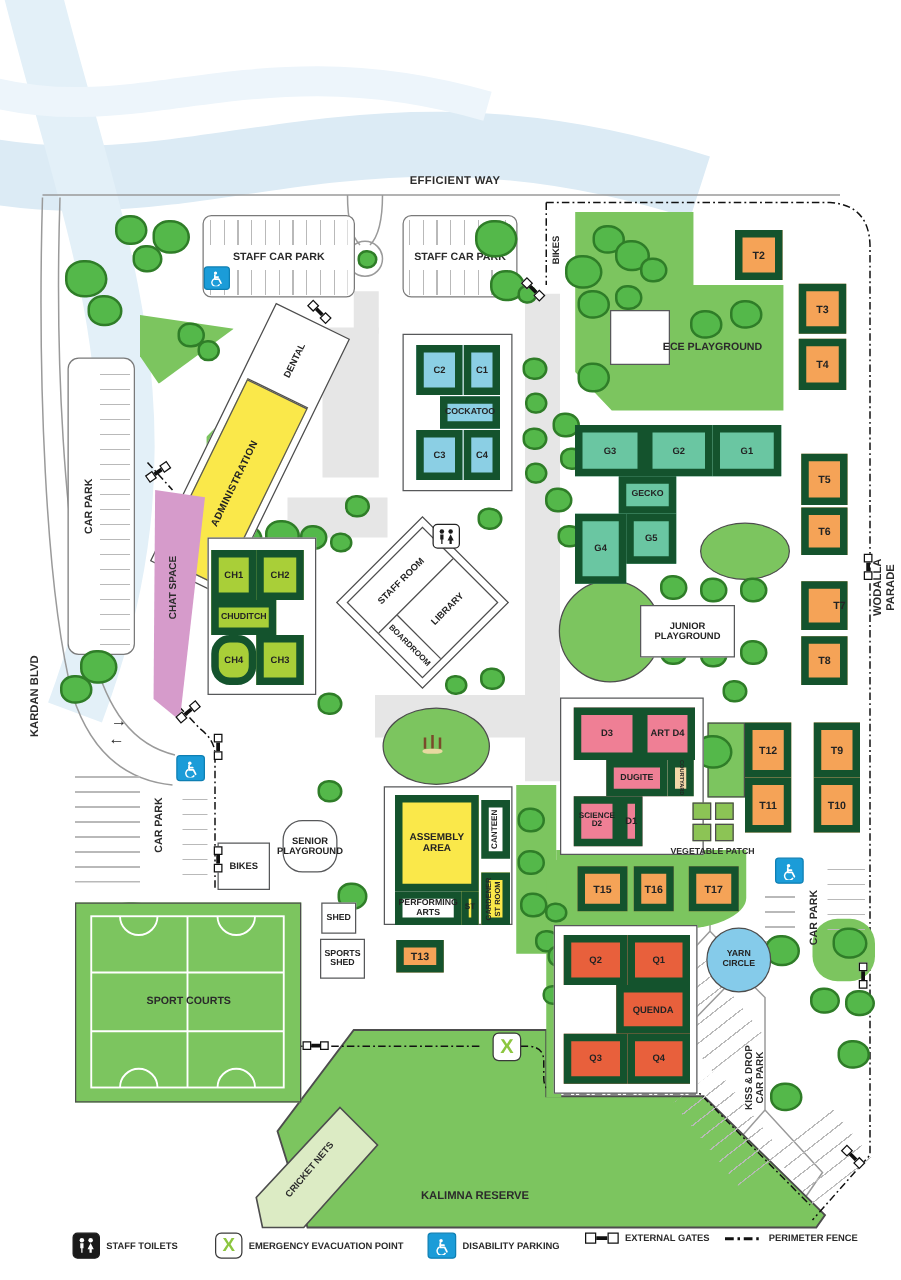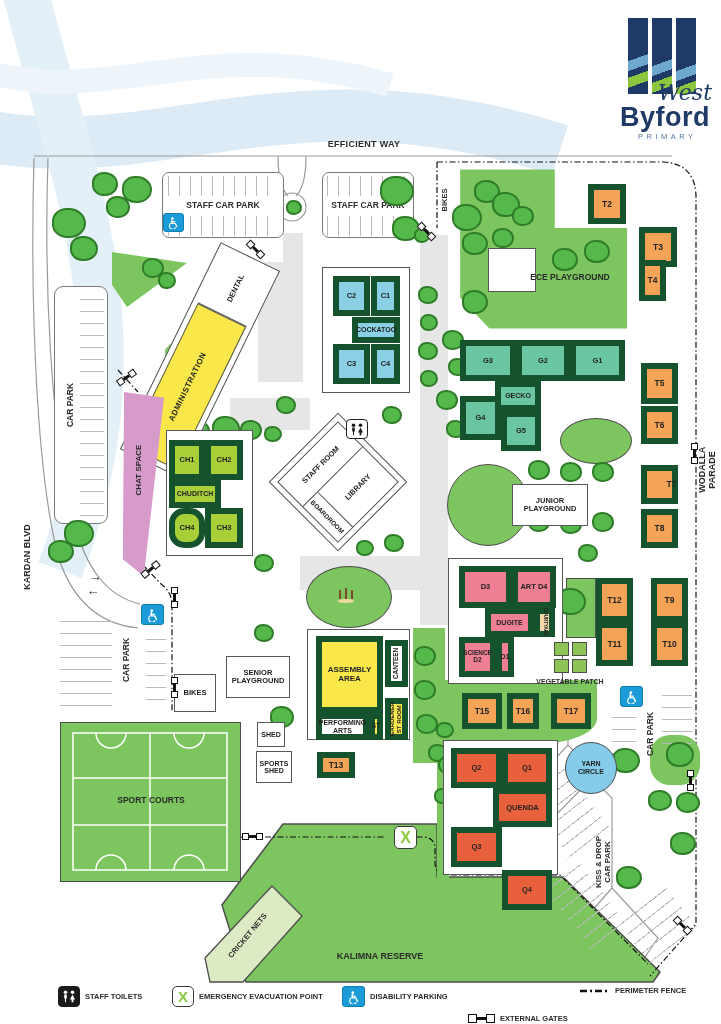--- a/index.html
+++ b/index.html
@@ -202,21 +202,21 @@
   <div class="tree" style="left:616px;top:866px;width:26px;height:23px;"></div>
   <div class="tree" style="left:612px;top:748px;width:28px;height:25px;"></div>
   <div class="tree" style="left:62px;top:722px;width:78px;height:58px;background:#8BCF70;border-radius:55% 45% 50% 50%;"></div>
   <div class="tree" style="left:80px;top:734px;width:44px;height:36px;"></div>
 
   <div class="box" style="left:488px;top:248px;width:48px;height:44px;"></div>
   <div class="lbl" style="left:570px;top:278px;font-size:8.5px;">ECE PLAYGROUND</div>
 
   <div class="room t" style="left:588px;top:184px;width:38px;height:40px;font-size:8.5px;">T2</div>
   <div class="room t" style="left:639px;top:227px;width:38px;height:40px;font-size:8.5px;">T3</div>
-  <div class="room t" style="left:639px;top:260px;width:27px;height:41px;font-size:8.5px;">T4</div>
+  <div class="room t" style="left:639px;top:271px;width:38px;height:41px;font-size:8.5px;">T4</div>
   <div class="room t" style="left:641px;top:363px;width:37px;height:41px;font-size:8.5px;">T5</div>
   <div class="room t" style="left:641px;top:406px;width:37px;height:38px;font-size:8.5px;">T6</div>
   <div class="room t" style="left:641px;top:465px;width:37px;height:39px;font-size:8.5px;padding-left:24px;">T7</div>
   <div class="room t" style="left:641px;top:509px;width:37px;height:39px;font-size:8.5px;">T8</div>
   <div class="room t" style="left:596px;top:578px;width:37px;height:44px;font-size:8.5px;">T12</div>
   <div class="room t" style="left:651px;top:578px;width:37px;height:44px;font-size:8.5px;">T9</div>
   <div class="room t" style="left:596px;top:622px;width:37px;height:44px;font-size:8.5px;">T11</div>
   <div class="room t" style="left:651px;top:622px;width:37px;height:44px;font-size:8.5px;">T10</div>
   <div class="room t" style="left:317px;top:752px;width:38px;height:26px;font-size:8.5px;">T13</div>
   <div class="room t" style="left:462px;top:693px;width:40px;height:36px;font-size:8.5px;">T15</div>
@@ -239,21 +239,21 @@
   <div class="room bl" style="left:333px;top:276px;width:37px;height:40px;">C2</div>
   <div class="room bl" style="left:371px;top:276px;width:29px;height:40px;">C1</div>
   <div class="room bl" style="left:352px;top:317px;width:48px;height:26px;font-size:7px;">COCKATOO</div>
   <div class="room bl" style="left:333px;top:344px;width:37px;height:40px;">C3</div>
   <div class="room bl" style="left:371px;top:344px;width:29px;height:40px;">C4</div>
 
   <div class="room tl" style="left:460px;top:340px;width:56px;height:41px;">G3</div>
   <div class="room tl" style="left:516px;top:340px;width:54px;height:41px;">G2</div>
   <div class="room tl" style="left:570px;top:340px;width:55px;height:41px;">G1</div>
   <div class="room tl" style="left:495px;top:381px;width:46px;height:30px;font-size:7px;">GECKO</div>
-  <div class="room tl" style="left:460px;top:396px;width:41px;height:44px;">G4</div>
+  <div class="room tl" style="left:460px;top:411px;width:41px;height:56px;">G4</div>
   <div class="room tl" style="left:501px;top:411px;width:40px;height:40px;">G5</div>
 
   <div class="box" style="left:166px;top:430px;width:87px;height:126px;"></div>
   <div class="room lm" style="left:169px;top:440px;width:36px;height:40px;">CH1</div>
   <div class="room lm" style="left:205px;top:440px;width:38px;height:40px;">CH2</div>
   <div class="room lm" style="left:169px;top:480px;width:52px;height:28px;font-size:7px;">CHUDITCH</div>
   <div class="room lm" style="left:169px;top:508px;width:36px;height:40px;border-radius:15px;">CH4</div>
   <div class="room lm" style="left:205px;top:508px;width:38px;height:40px;">CH3</div>
 
   <div class="abs" style="left:289px;top:433px;width:98px;height:98px;transform:rotate(-45deg);background:#fff;border:1.4px solid #4d4d4d;box-sizing:border-box;">
@@ -314,21 +314,21 @@
   <div class="room yw" style="left:385px;top:698px;width:23px;height:42px;">
     <span style="font-size:6px;transform:rotate(-90deg);white-space:pre-line;line-height:1.2;">GARDENER
 ST ROOM</span>
   </div>
   <div class="room" style="left:316px;top:713px;width:53px;height:27px;background:#fff;">
     <span style="font-size:7px;white-space:pre-line;">PERFORMING
 ARTS</span>
   </div>
   <div class="room yw" style="left:369px;top:713px;width:14px;height:27px;font-size:6.5px;">ST</div>
 
-  <div class="box" style="left:226px;top:656px;width:64px;height:42px;">
+  <div class="box" style="left:226px;top:656px;width:44px;height:42px;border-radius:16px;">
     <span style="font-size:7.5px;white-space:pre-line;">SENIOR
 PLAYGROUND</span>
   </div>
   <div class="box" style="left:257px;top:722px;width:28px;height:25px;">
     <span style="font-size:7px;">SHED</span>
   </div>
   <div class="box" style="left:256px;top:751px;width:36px;height:32px;">
     <span style="font-size:7px;white-space:pre-line;">SPORTS
 SHED</span>
   </div>
@@ -350,21 +350,21 @@
       </g>
     </svg>
   </div>
   <div class="lbl" style="left:151px;top:801px;font-size:8.5px;">SPORT COURTS</div>
 
   <div class="box" style="left:443px;top:740px;width:115px;height:135px;"></div>
   <div class="room qd" style="left:451px;top:748px;width:51px;height:40px;">Q2</div>
   <div class="room qd" style="left:502px;top:748px;width:50px;height:40px;">Q1</div>
   <div class="room qd" style="left:493px;top:788px;width:59px;height:39px;font-size:7.5px;">QUENDA</div>
   <div class="room qd" style="left:451px;top:827px;width:51px;height:40px;">Q3</div>
-  <div class="room qd" style="left:502px;top:827px;width:50px;height:40px;margin-top:43px;">Q4</div>
+  <div class="room qd" style="left:502px;top:827px;width:50px;height:40px;">Q4</div>
 
   <div class="abs" style="left:565px;top:742px;width:52px;height:52px;background:#85CBEA;border:1.4px solid #4d4d4d;border-radius:50%;box-sizing:border-box;display:flex;align-items:center;justify-content:center;">
     <span style="font-weight:bold;font-size:7px;text-align:center;white-space:pre-line;line-height:1.1;">YARN
 CIRCLE</span>
   </div>
 
   <div class="lbl" style="left:380px;top:957px;font-size:9px;">KALIMNA RESERVE</div>
   <div class="lbl" style="left:248px;top:936px;font-size:7.5px;transform:translate(-50%,-50%) rotate(-50deg);white-space:nowrap;">CRICKET NETS</div>
 
   <div class="dis" style="left:163px;top:213px;width:21px;height:19px;">
@@ -438,28 +438,20 @@
       <b></b>
       <i></i>
       <b></b>
     </div>
   <div class="gate" style="left:672px;top:922px;transform:rotate(45deg);">
       <b></b>
       <i></i>
       <b></b>
     </div>
 
-  <div class="abs" style="left:612px;top:14px;width:104px;height:124px;">
-    <div style="position:absolute;left:16px;top:4px;width:20px;height:76px;background:linear-gradient(160deg,#1F3A66 0 52%,#6FA8CE 52% 64%,#1F3A66 64% 72%,#8CC63F 72% 84%,#1F3A66 84%);"></div>
-    <div style="position:absolute;left:40px;top:4px;width:20px;height:76px;background:linear-gradient(160deg,#1F3A66 0 58%,#6FA8CE 58% 70%,#1F3A66 70% 78%,#8CC63F 78% 90%,#1F3A66 90%);"></div>
-    <div style="position:absolute;left:64px;top:4px;width:20px;height:76px;background:linear-gradient(160deg,#1F3A66 0 64%,#6FA8CE 64% 76%,#1F3A66 76% 84%,#8CC63F 84% 96%,#1F3A66 96%);"></div>
-    <div style="position:absolute;left:46px;top:66px;font-family:'DejaVu Serif',serif;font-style:italic;font-size:22px;color:#1F3A66;">West</div>
-    <div style="position:absolute;left:8px;top:88px;font-weight:bold;font-size:27px;color:#1F3A66;letter-spacing:.5px;">Byford</div>
-    <div style="position:absolute;left:26px;top:118px;font-size:7.5px;letter-spacing:3.5px;color:#51769c;">PRIMARY</div>
-  </div>
 
   <div class="legend-item" style="left:58px;top:986px;">
     <div class="wc" style="position:relative;width:22px;height:21px;background:#1a1a1a;border-color:#1a1a1a;">
       <svg width="16" height="13" viewBox="0 0 16 13">
           <circle cx="4.5" cy="2.2" r="1.8" fill="#fff"></circle>
           <path d="M3.2,4.6 h2.6 v4 h-0.8 v3.6 h-1 V8.6 h-0.8 z" fill="#fff"></path>
           <circle cx="11.5" cy="2.2" r="1.8" fill="#fff"></circle>
           <path d="M11.5,4.4 L14,9.4 h-1.6 v2.8 h-1.8 V9.4 H9 z" fill="#fff"></path>
         </svg>
     </div>
@@ -473,21 +465,21 @@
     <div class="dis" style="position:relative;width:23px;height:21px;">
       <svg width="14" height="14" viewBox="0 0 24 24">
           <circle cx="10" cy="4.5" r="2.4" fill="#fff"></circle>
           <path d="M9,7.5 v6 h6 l3,6" stroke="#fff" stroke-width="2.4" fill="none" stroke-linecap="round" stroke-linejoin="round"></path>
           <path d="M9,10.5 h5" stroke="#fff" stroke-width="2.4" stroke-linecap="round"></path>
           <path d="M8,13 a6,6 0 1 0 8,8" stroke="#fff" stroke-width="2" fill="none"></path>
         </svg>
     </div>
     <span class="txt">DISABILITY PARKING</span>
   </div>
-  <div class="legend-item" style="left:468px;top:986px;margin-top:28px;">
+  <div class="legend-item" style="left:468px;top:986px;">
     <div class="gate" style="position:relative;">
         <b style="width:7px;height:7px;"></b>
         <i style="width:9px;height:3.5px;"></i>
         <b style="width:7px;height:7px;"></b>
       </div>
     <span class="txt">EXTERNAL GATES</span>
   </div>
   <div class="legend-item" style="left:580px;top:986px;">
     <svg width="30" height="6" viewBox="0 0 30 6">
         <line x1="0" y1="3" x2="30" y2="3" stroke="#111" stroke-width="2.4" stroke-dasharray="7 3 2 3"></line>

